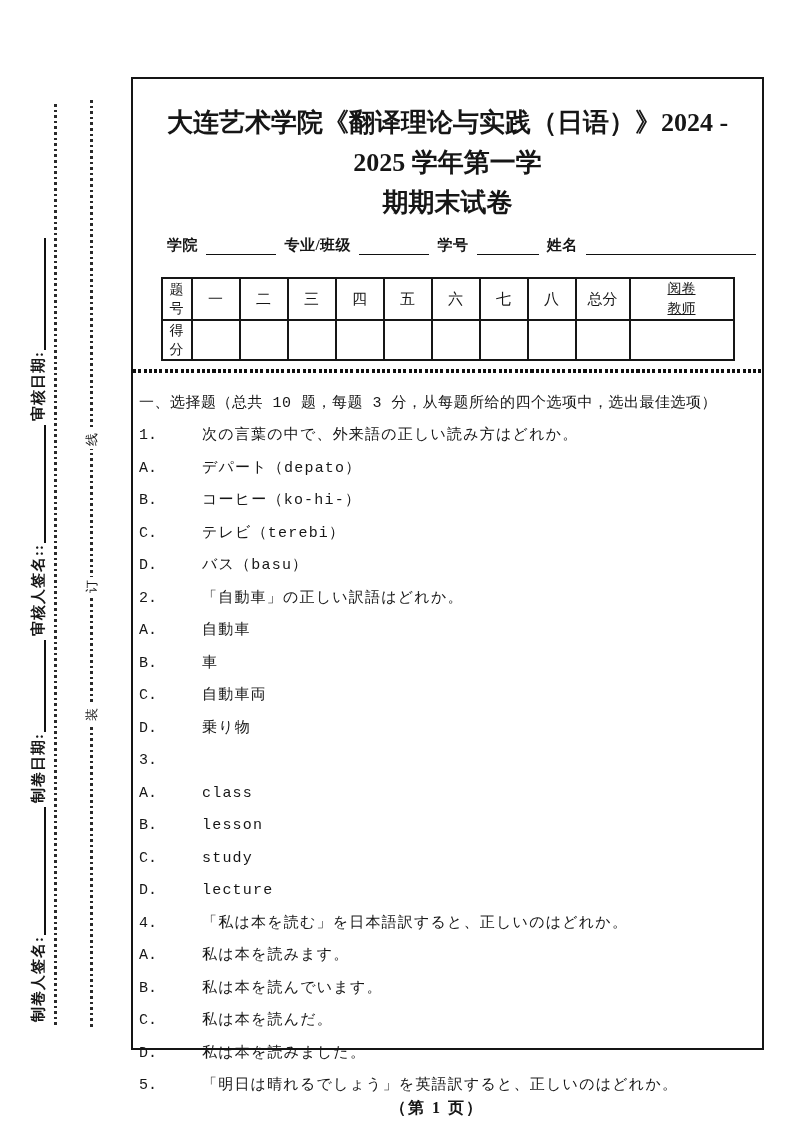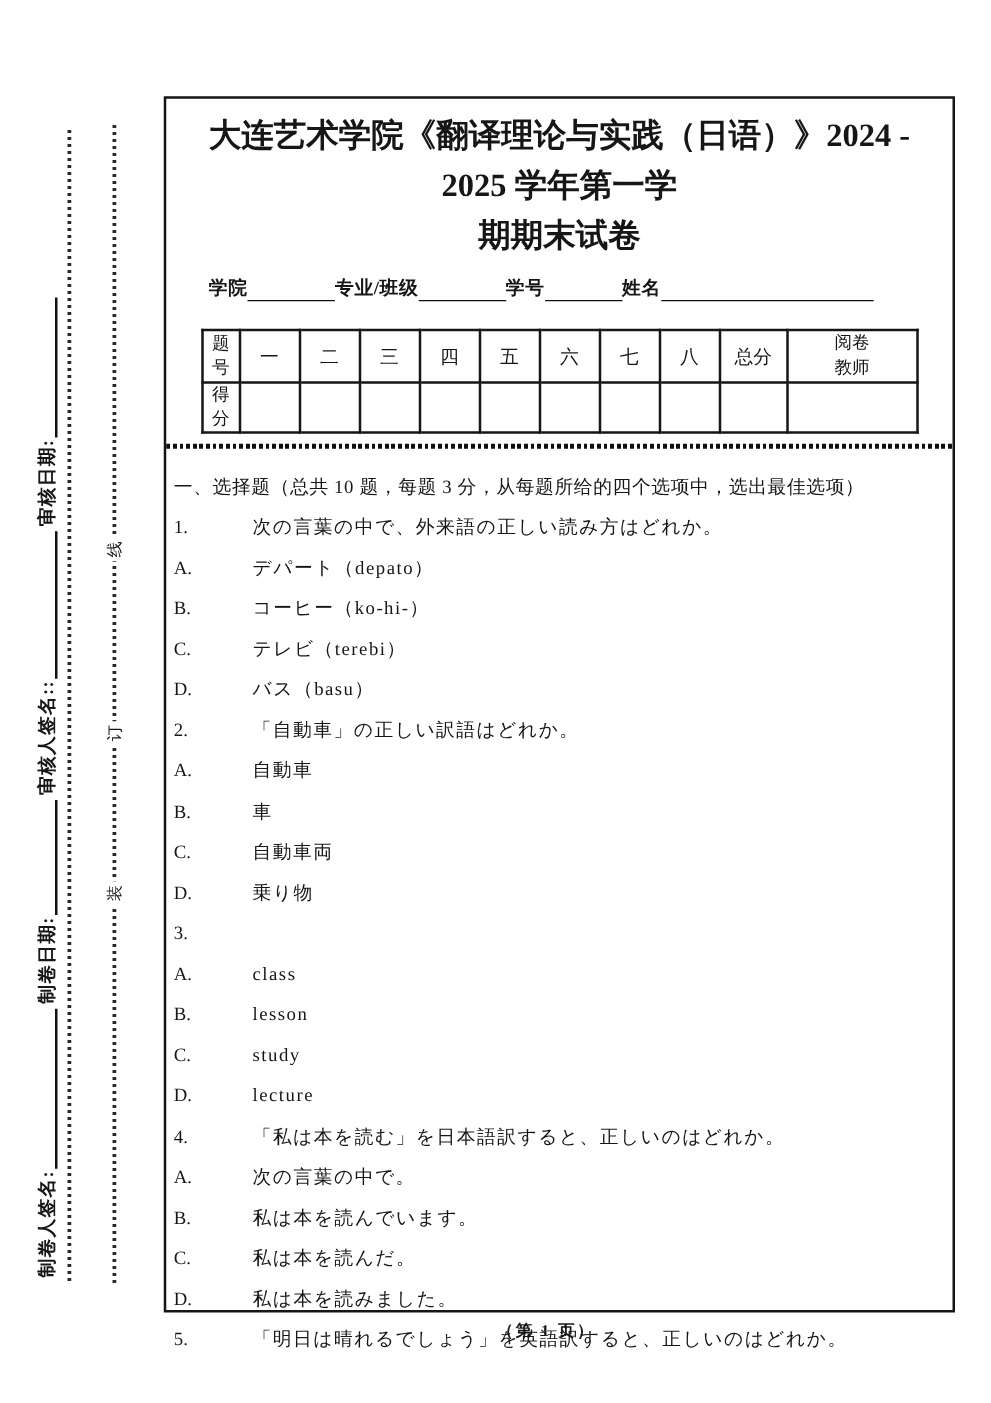--- a/index.html
+++ b/index.html
@@ -19,47 +19,47 @@
   .m-blank{display:inline-block;height:15px;border-bottom:2px solid #111;margin:0 4px 2px 1px;}
 
   .bind-char{position:absolute;left:82px;z-index:2;font-size:13px;line-height:15px;
     background:#fff;padding:2px 3px;transform:rotate(-90deg);}
   .bind-char.c1{top:430px;} .bind-char.c2{top:577px;} .bind-char.c3{top:705px;}
 
   
   .sheet{position:absolute;left:131px;top:77px;width:633px;height:973px;
     box-sizing:border-box;border:2px solid #151515;padding:0 6px;background:#fff;}
 
-  .title{margin-top:10px;text-align:center;font-size:26px;line-height:40px;font-weight:600;}
-
-  .student-row{margin-top:10px;display:flex;align-items:flex-end;justify-content:flex-start;
+  .title{margin-top:24px;text-align:center;font-size:26px;line-height:40px;font-weight:600;}
+
+  .student-row{margin-top:10px;display:flex;align-items:flex-end;justify-content:space-between;
     padding-left:28px;font-size:15px;font-weight:bold;height:22px;}
   .f-label{line-height:20px;letter-spacing:.5px;}
   .f-blank{display:inline-block;height:15px;border-bottom:1.6px solid #111;}
   .fb1{width:70px;} .fb2{width:70px;} .fb3{width:62px;} .fb4{width:170px;}
 
   table.score-table{border-collapse:collapse;margin:22px auto 0;table-layout:fixed;}
   table.score-table td{border:2px solid #161616;text-align:center;vertical-align:middle;
     font-size:15px;padding:0;}
   tr.hdr{height:42px;} tr.scr{height:28px;}
   .stack16{display:inline-block;width:17px;line-height:19px;font-size:14px;}
-  .stack34{display:inline-block;width:34px;line-height:20px;font-size:14px;}
+  .stack34{display:inline-block;width:34px;line-height:20px;font-size:14px;text-decoration:underline;}
 
   .sep-dots{height:3.6px;margin:8px -6px 0;
     background:repeating-linear-gradient(to right,#101010 0 3px,transparent 3px 5.3px);}
 
   .content{margin-top:15px;font-size:15px;line-height:32.5px;
-    font-family:Liberation Serif, serif;}
+    font-family:Liberation Mono, monospace;}
   .line{display:flex;white-space:nowrap;}
   .ln-no{flex:none;width:27px;}
   .ln-tx{letter-spacing:1.2px;margin-left:36px;}
   .section-title{letter-spacing:.5px;}
 
-  .footer{position:absolute;left:131px;top:1056px;width:612px;text-align:center;
-    font-size:13px;font-weight:bold;letter-spacing:2px;}
+  .footer{position:absolute;left:131px;top:1098px;width:612px;text-align:center;
+    font-size:16px;font-weight:bold;letter-spacing:2px;}
 </style>
 </head>
 <body>
 
 <div class="page">
 
   <div class="dotline dotline-left"></div>
   <div class="dotline dotline-right"></div>
 
   <span class="bind-char c1">线</span>
@@ -205,21 +205,21 @@
         <span class="ln-no">D.</span>
         <span class="ln-tx">lecture</span>
         </div>
 
       <div class="line">
         <span class="ln-no">4.</span>
         <span class="ln-tx">「私は本を読む」を日本語訳すると、正しいのはどれか。</span>
         </div>
       <div class="line">
         <span class="ln-no">A.</span>
-        <span class="ln-tx">次の言葉の中で。</span>
+        <span class="ln-tx">私は本を読みます。</span>
         </div>
       <div class="line">
         <span class="ln-no">B.</span>
         <span class="ln-tx">私は本を読んでいます。</span>
         </div>
       <div class="line">
         <span class="ln-no">C.</span>
         <span class="ln-tx">私は本を読んだ。</span>
         </div>
       <div class="line">

